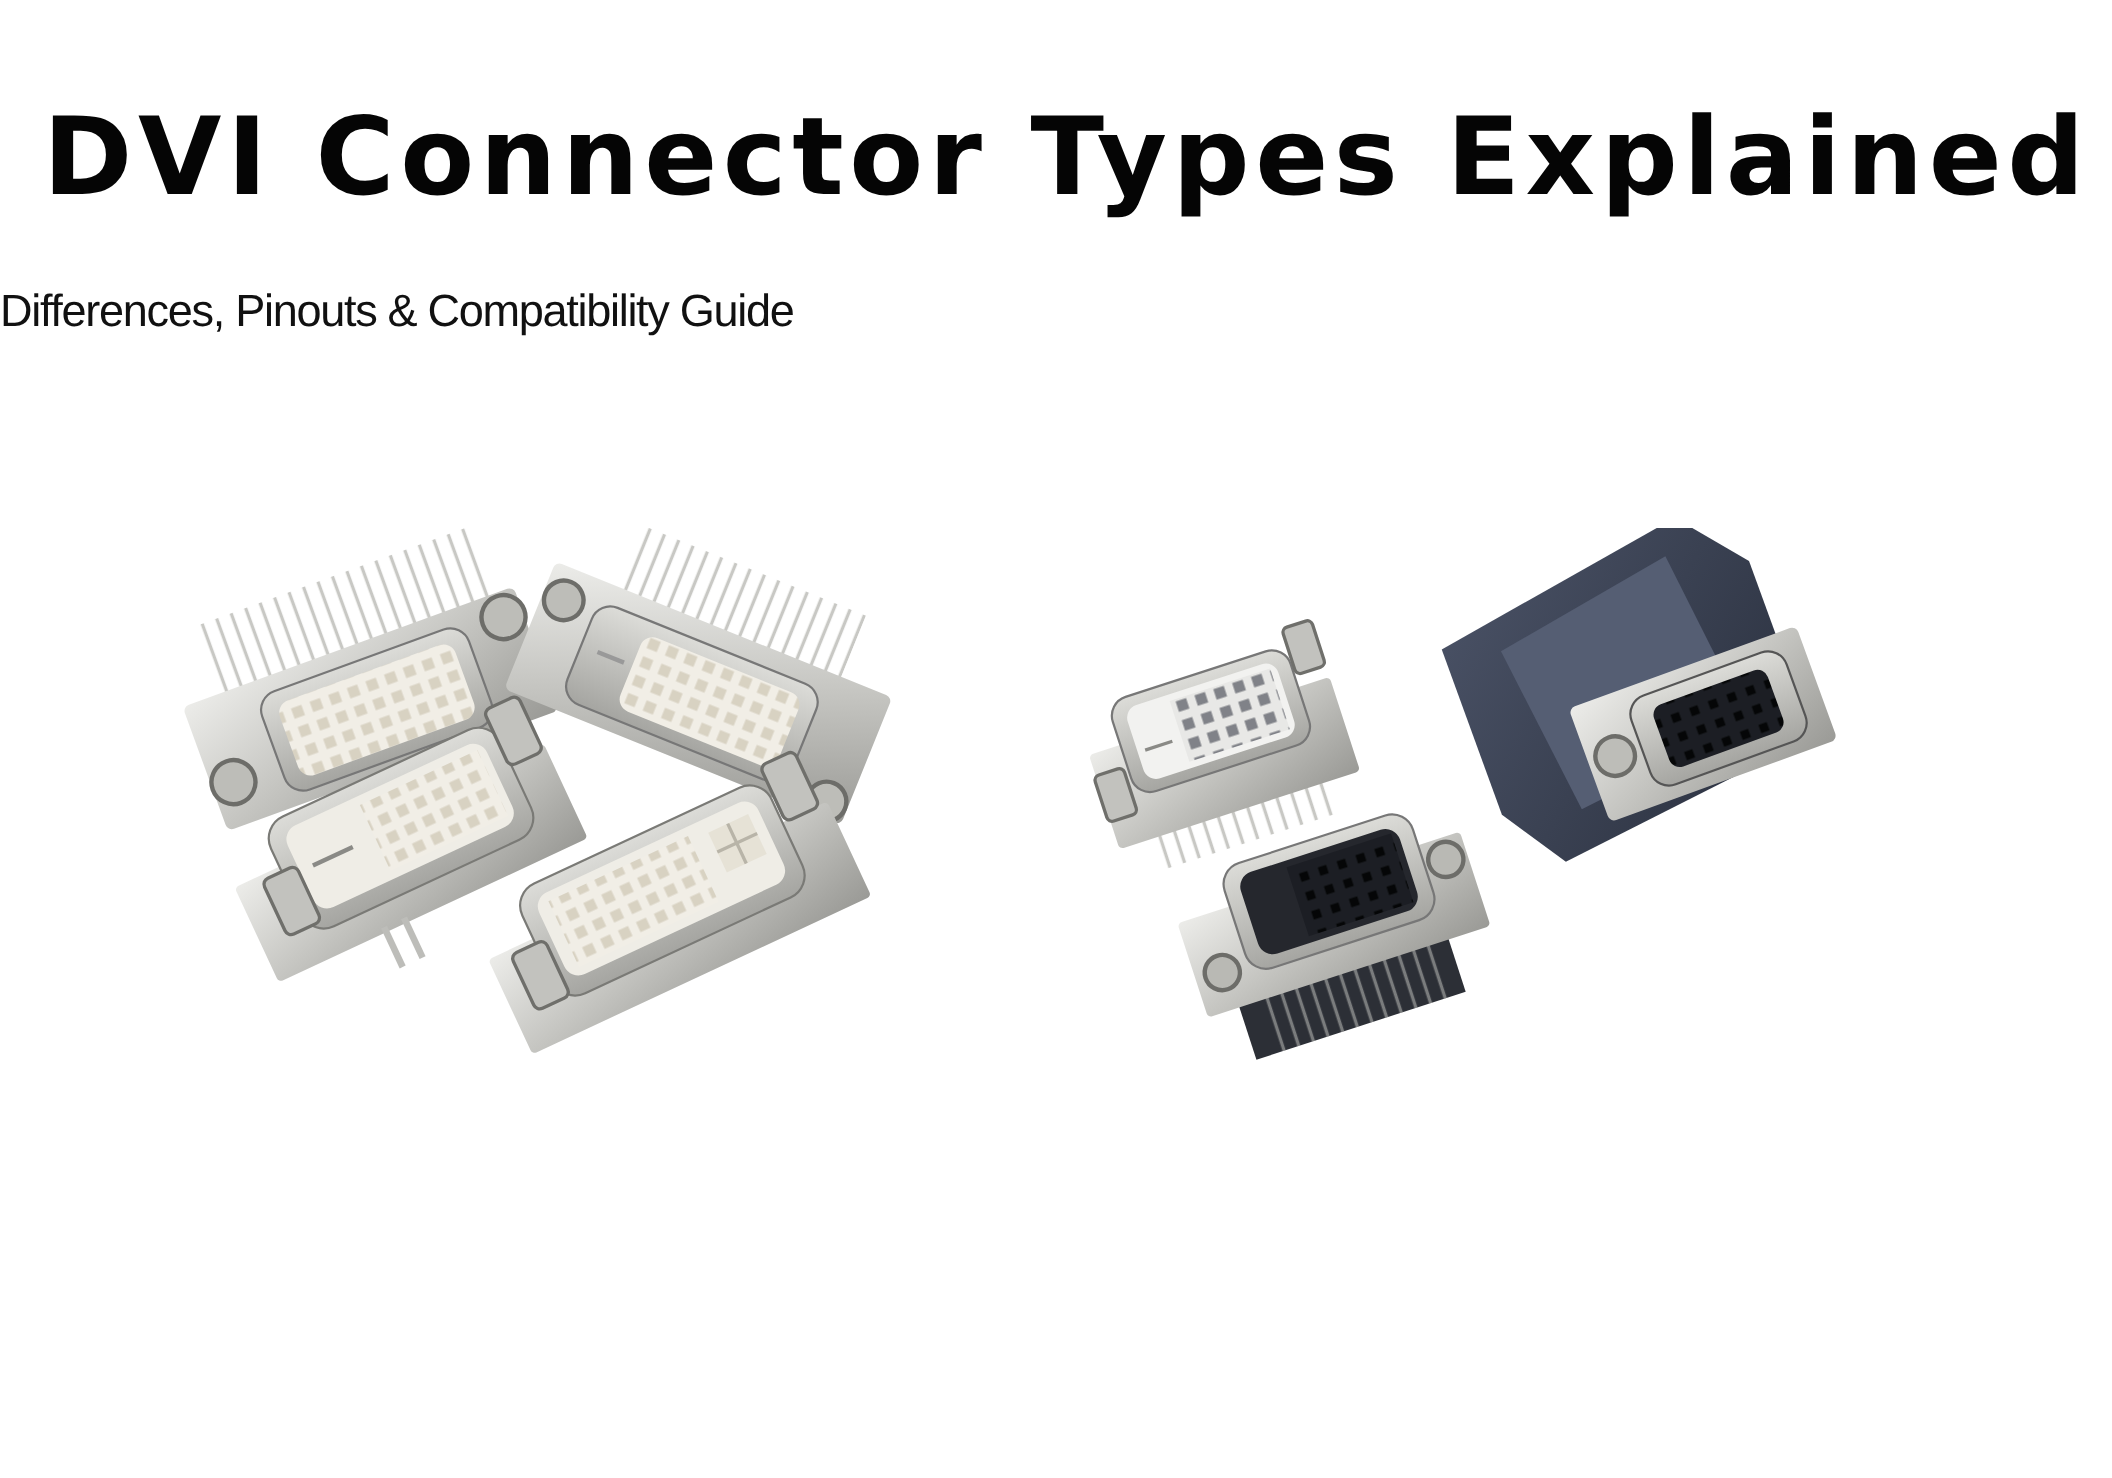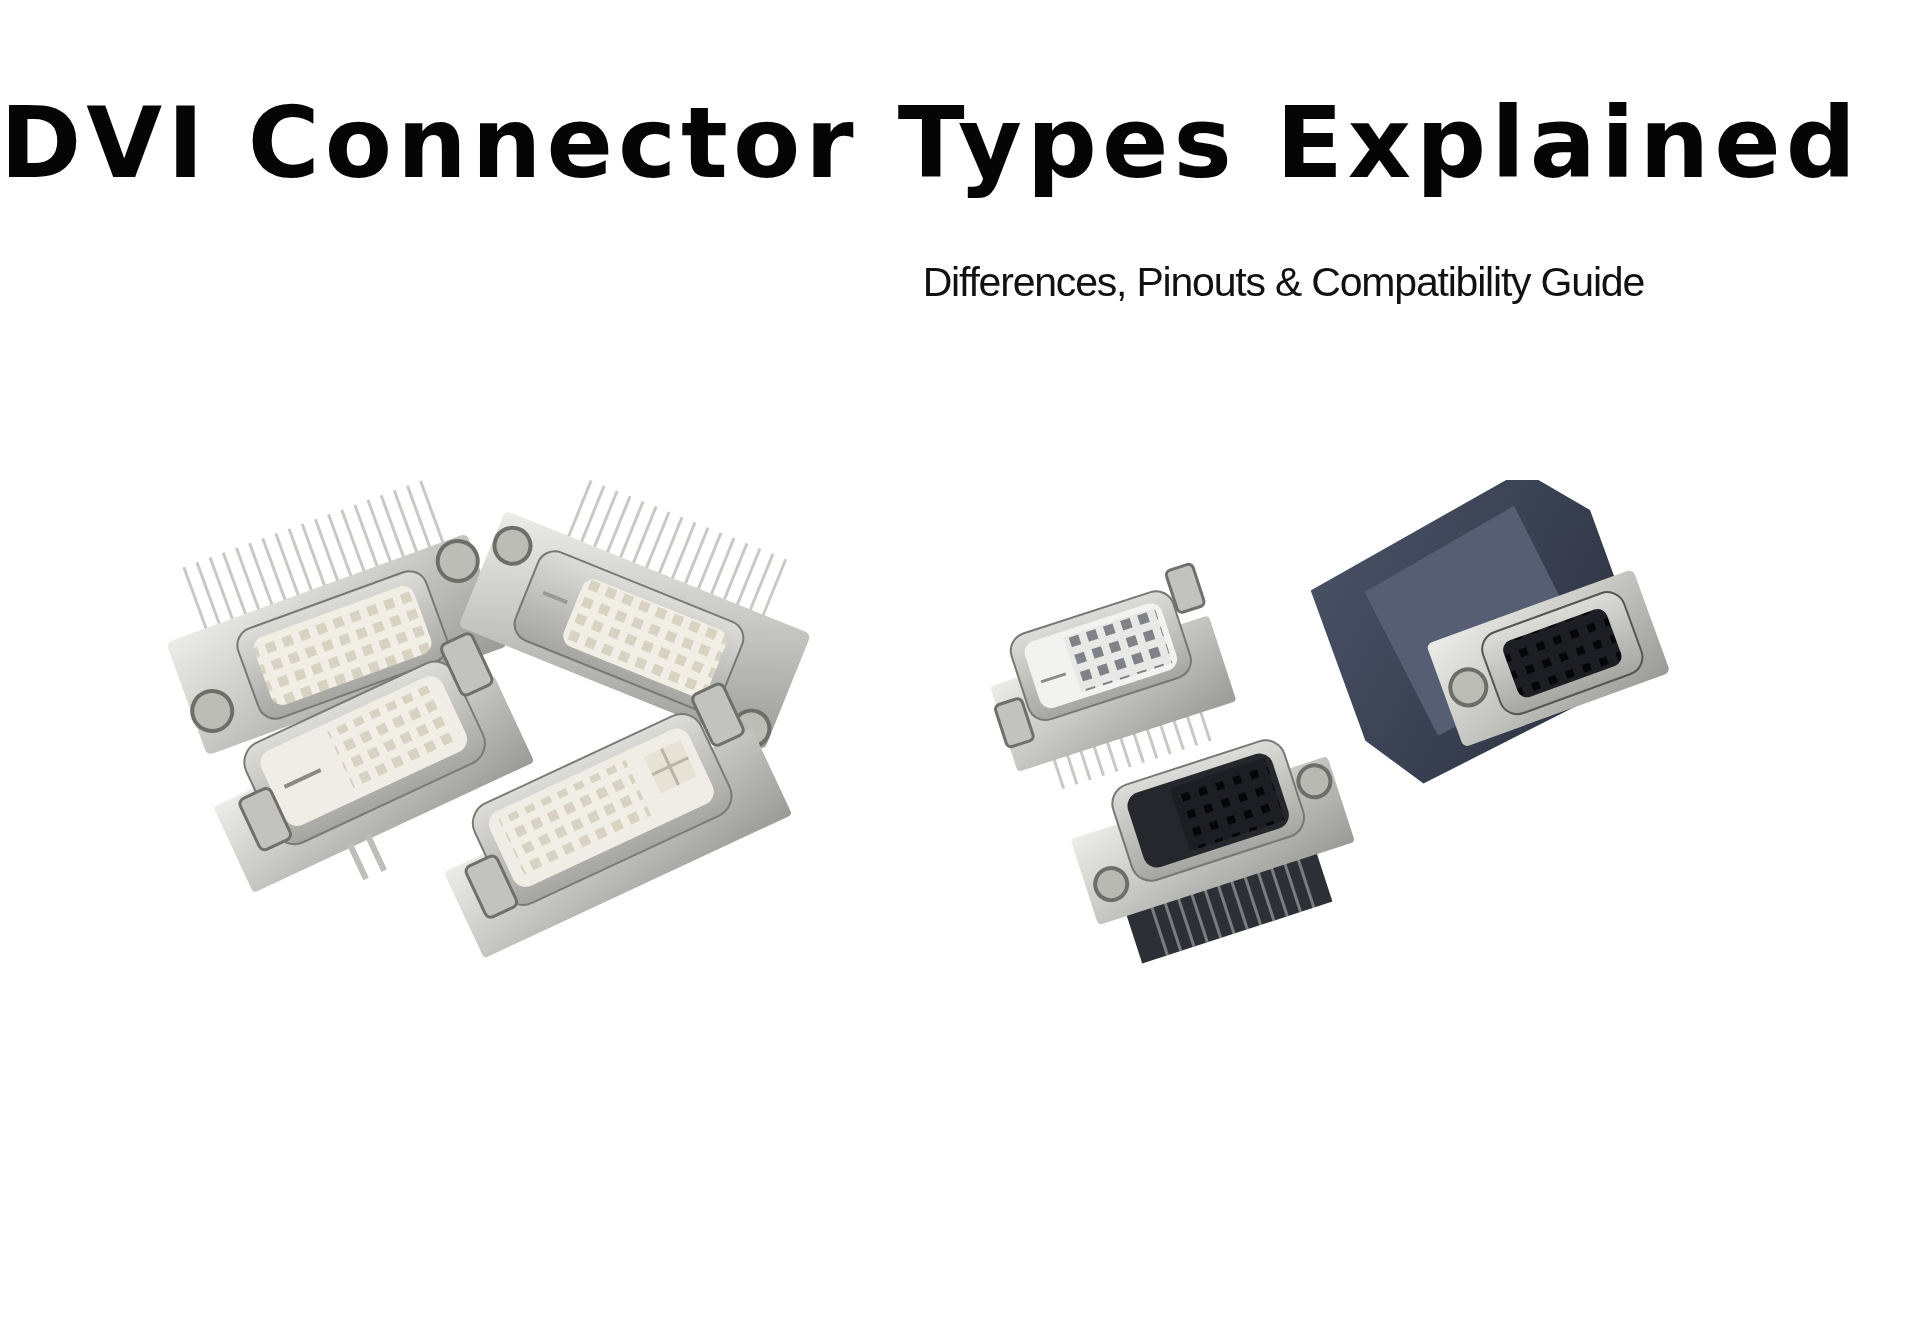--- a/index.html
+++ b/index.html
@@ -1,21 +1,21 @@
 <!DOCTYPE html>
 <html><head>
   <meta charset="utf-8">
   <style>
     html, body { margin: 0; padding: 0; background: #ffffff; }
     body { width: 1920px; height: 1344px; position: relative; overflow: hidden;
            font-family: "DejaVu Sans", "Liberation Sans", sans-serif; color: #000; }
-    .title { position: absolute; left: 0; top: 88px; width: 1900px; text-align: left;
+    .title { position: absolute; left: 0; top: 88px; width: 1900px; text-align: right;
              font-family: "DejaVu Sans", sans-serif; font-weight: bold; font-size: 98px;
              letter-spacing: 5px; line-height: 110px; color: #050505; }
-    .subtitle { position: absolute; left: 0; top: 256px; width: 1644px; text-align: right;
+    .subtitle { position: absolute; left: 0; top: 256px; width: 1644px; text-align: left;
                 font-family: "Liberation Sans", sans-serif; font-size: 41px; letter-spacing: -1.2px;
                 line-height: 52px; color: #111; }
     .photo { position: absolute; left: 150px; top: 480px; width: 1640px; height: 580px; }
   </style>
 </head>
 <body>
 
 <div class="title">DVI Connector Types Explained</div>
 <div class="subtitle">Differences, Pinouts &amp; Compatibility Guide</div>
 

